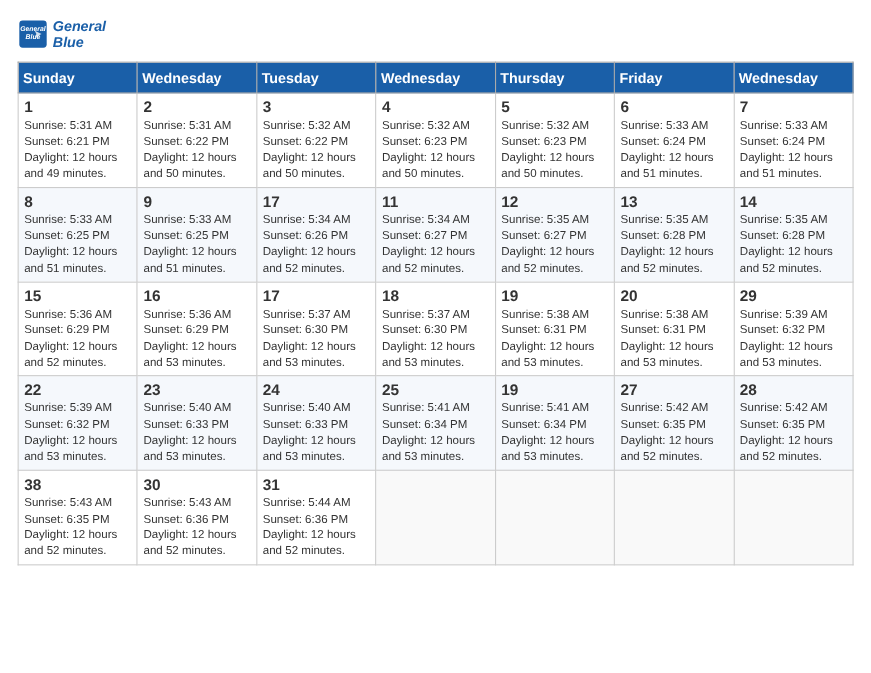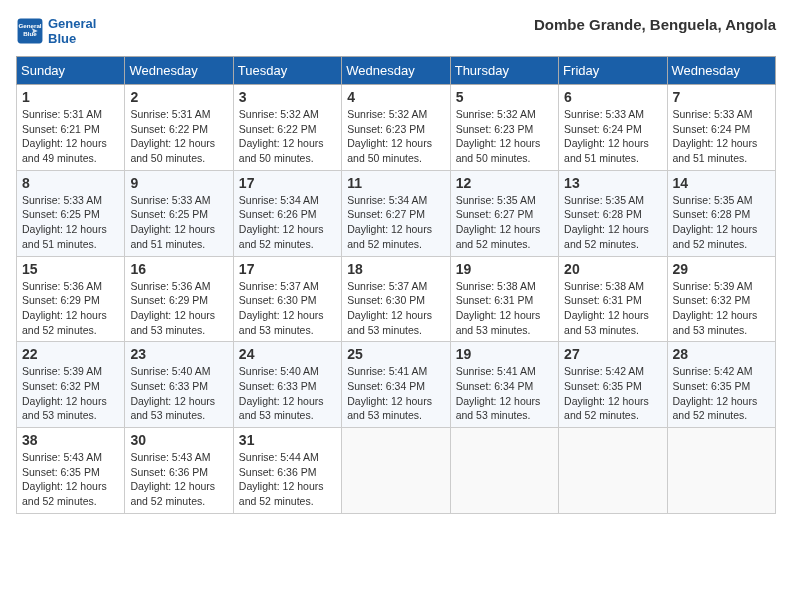--- a/index.html
+++ b/index.html
@@ -13,20 +13,21 @@
     .header-area {
       display: flex;
       justify-content: space-between;
       align-items: flex-start;
       margin-bottom: 10px;
     }
     .logo {
       display: flex;
       align-items: center;
       gap: 4px;
+      font-style: italic;
     }
     .logo-icon {
       width: 28px;
       height: 28px;
     }
     .title-area {
       text-align: right;
     }
     .main-title {
       font-size: 32px;
@@ -42,21 +43,21 @@
       width: 100%;
       border-collapse: collapse;
       font-size: 11px;
     }
     .calendar th {
       background-color: #1a5fa8;
       color: #fff;
       padding: 6px 4px;
       text-align: left;
       font-size: 13px;
-      font-weight: normal;
+      font-weight: bold;
       border: 1px solid #aaa;
     }
     .calendar td {
       border: 1px solid #ccc;
       vertical-align: top;
       padding: 4px 5px;
       width: 108px;
       min-height: 80px;
       background: #fff;
     }
@@ -89,21 +90,20 @@
       <text x="18" y="14" text-anchor="middle" fill="white" font-size="8" font-weight="bold">General</text>
       <text x="18" y="24" text-anchor="middle" fill="white" font-size="8" font-weight="bold">Blue</text>
 
       <polygon points="28,18 20,14 22,18 20,22" fill="white" opacity="0.8"></polygon>
     </svg>
     <div>
       <div style="font-size:13px; font-weight:bold; color:#1a5fa8;">General<br>Blue</div>
     </div>
   </div>
   <div class="title-area">
-    <div class="subtitle">Dombe Grande, Benguela, Angola</div>
   </div>
 </div>
 
 <table class="calendar">
   <thead>
     <tr>
     <th>Sunday</th>
         <th>Wednesday</th>
         <th>Tuesday</th>
         <th>Wednesday</th>

